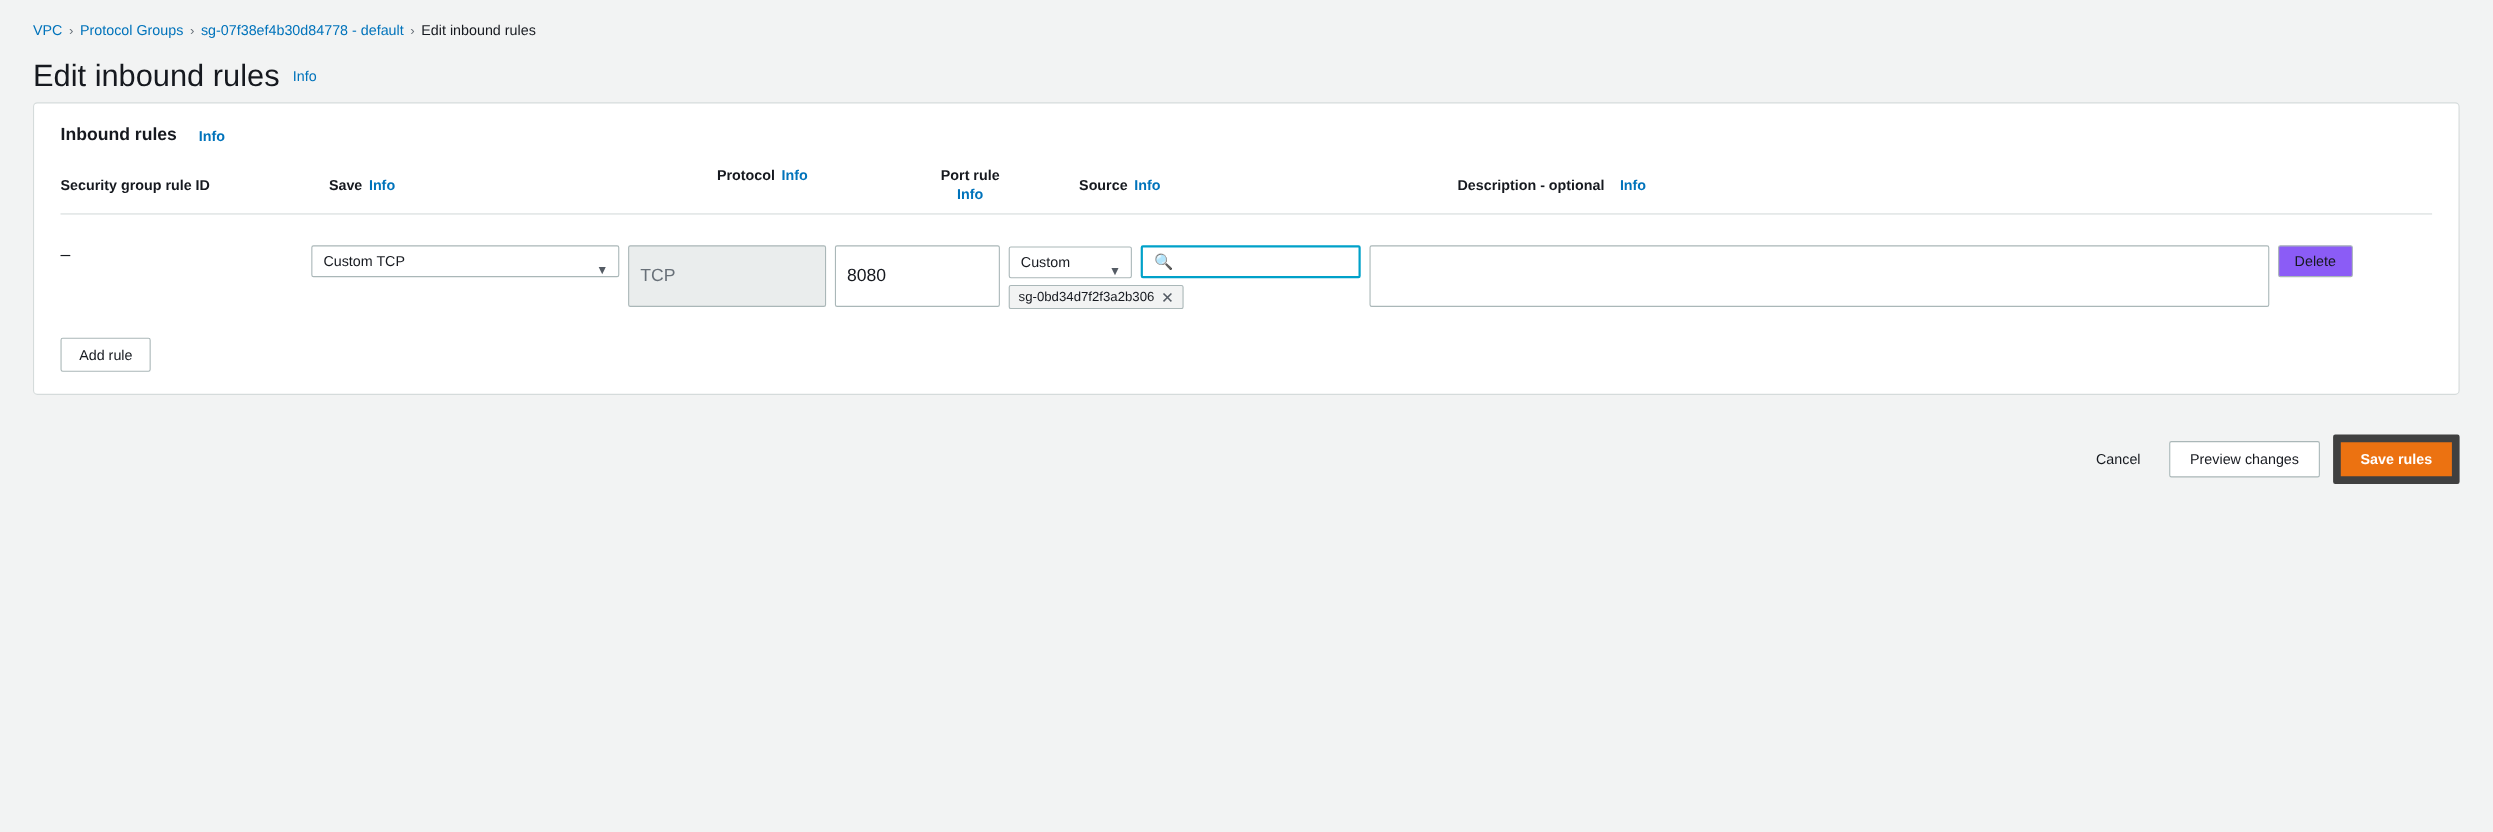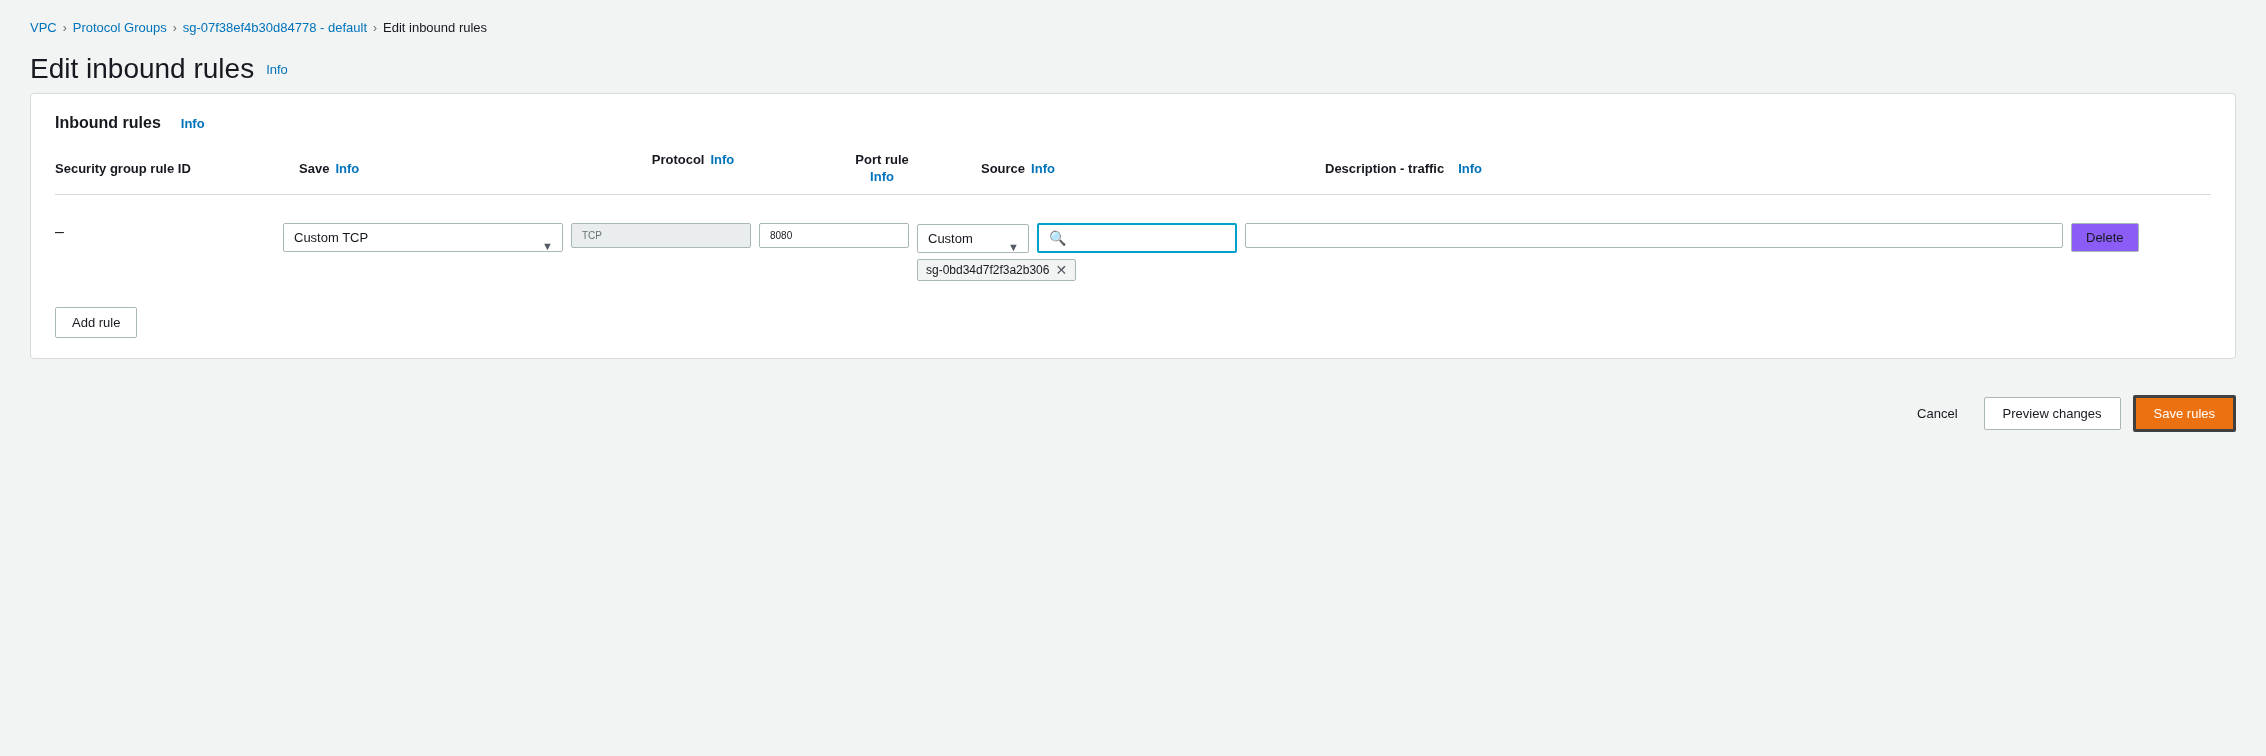--- a/index.html
+++ b/index.html
@@ -125,22 +125,22 @@
     .select-arrow {
       position: absolute;
       right: 10px;
       pointer-events: none;
       color: #545b64;
       font-size: 11px;
     }
     .input-field {
       border: 1px solid #aab7b8;
       border-radius: 2px;
-      padding: 6px 10px;
-      font-size: 10px;
+      padding: 18px 10px;
+      font-size: 16px;
       color: #16191f;
       width: 100%;
     }
     .input-field.disabled {
       background: #eaeded;
       color: #687078;
       cursor: not-allowed;
     }
     .source-cell {
       display: flex;
@@ -231,27 +231,27 @@
       background: #fff;
       border: 1px solid #aab7b8;
       border-radius: 2px;
       padding: 8px 18px;
       font-size: 13px;
       cursor: pointer;
       color: #16191f;
     }
     .btn-save {
       background: #ec7211;
-      border: 3px solid #404040;
+      border: 7px solid #404040;
       border-radius: 2px;
       padding: 8px 18px;
       font-size: 13px;
       cursor: pointer;
       color: #fff;
-      font-weight: 400;
+      font-weight: 700;
     }
   </style>
 </head>
 <body>
 
 <div class="page-wrapper">
 
   <div class="breadcrumb">
     <a href="#">VPC</a>
     <span class="breadcrumb-separator">›</span>
@@ -289,21 +289,21 @@
       </div>
       <div class="col-header col-header-sub">
         <span>Port rule</span>
         <a href="#" class="info-link">Info</a>
       </div>
       <div class="col-header">
         <span>Source</span>
         <a href="#" class="info-link">Info</a>
       </div>
       <div class="col-header">
-        <span>Description - traffic</span>
+        <span>Description - optional</span>
         <a href="#" class="info-link" style="margin-left:8px;">Info</a>
       </div>
       <div class="col-header"></div>
     </div>
 
     <div class="table-row">
 
       <div class="cell">
         <span class="cell-dash">–</span>
       </div>

